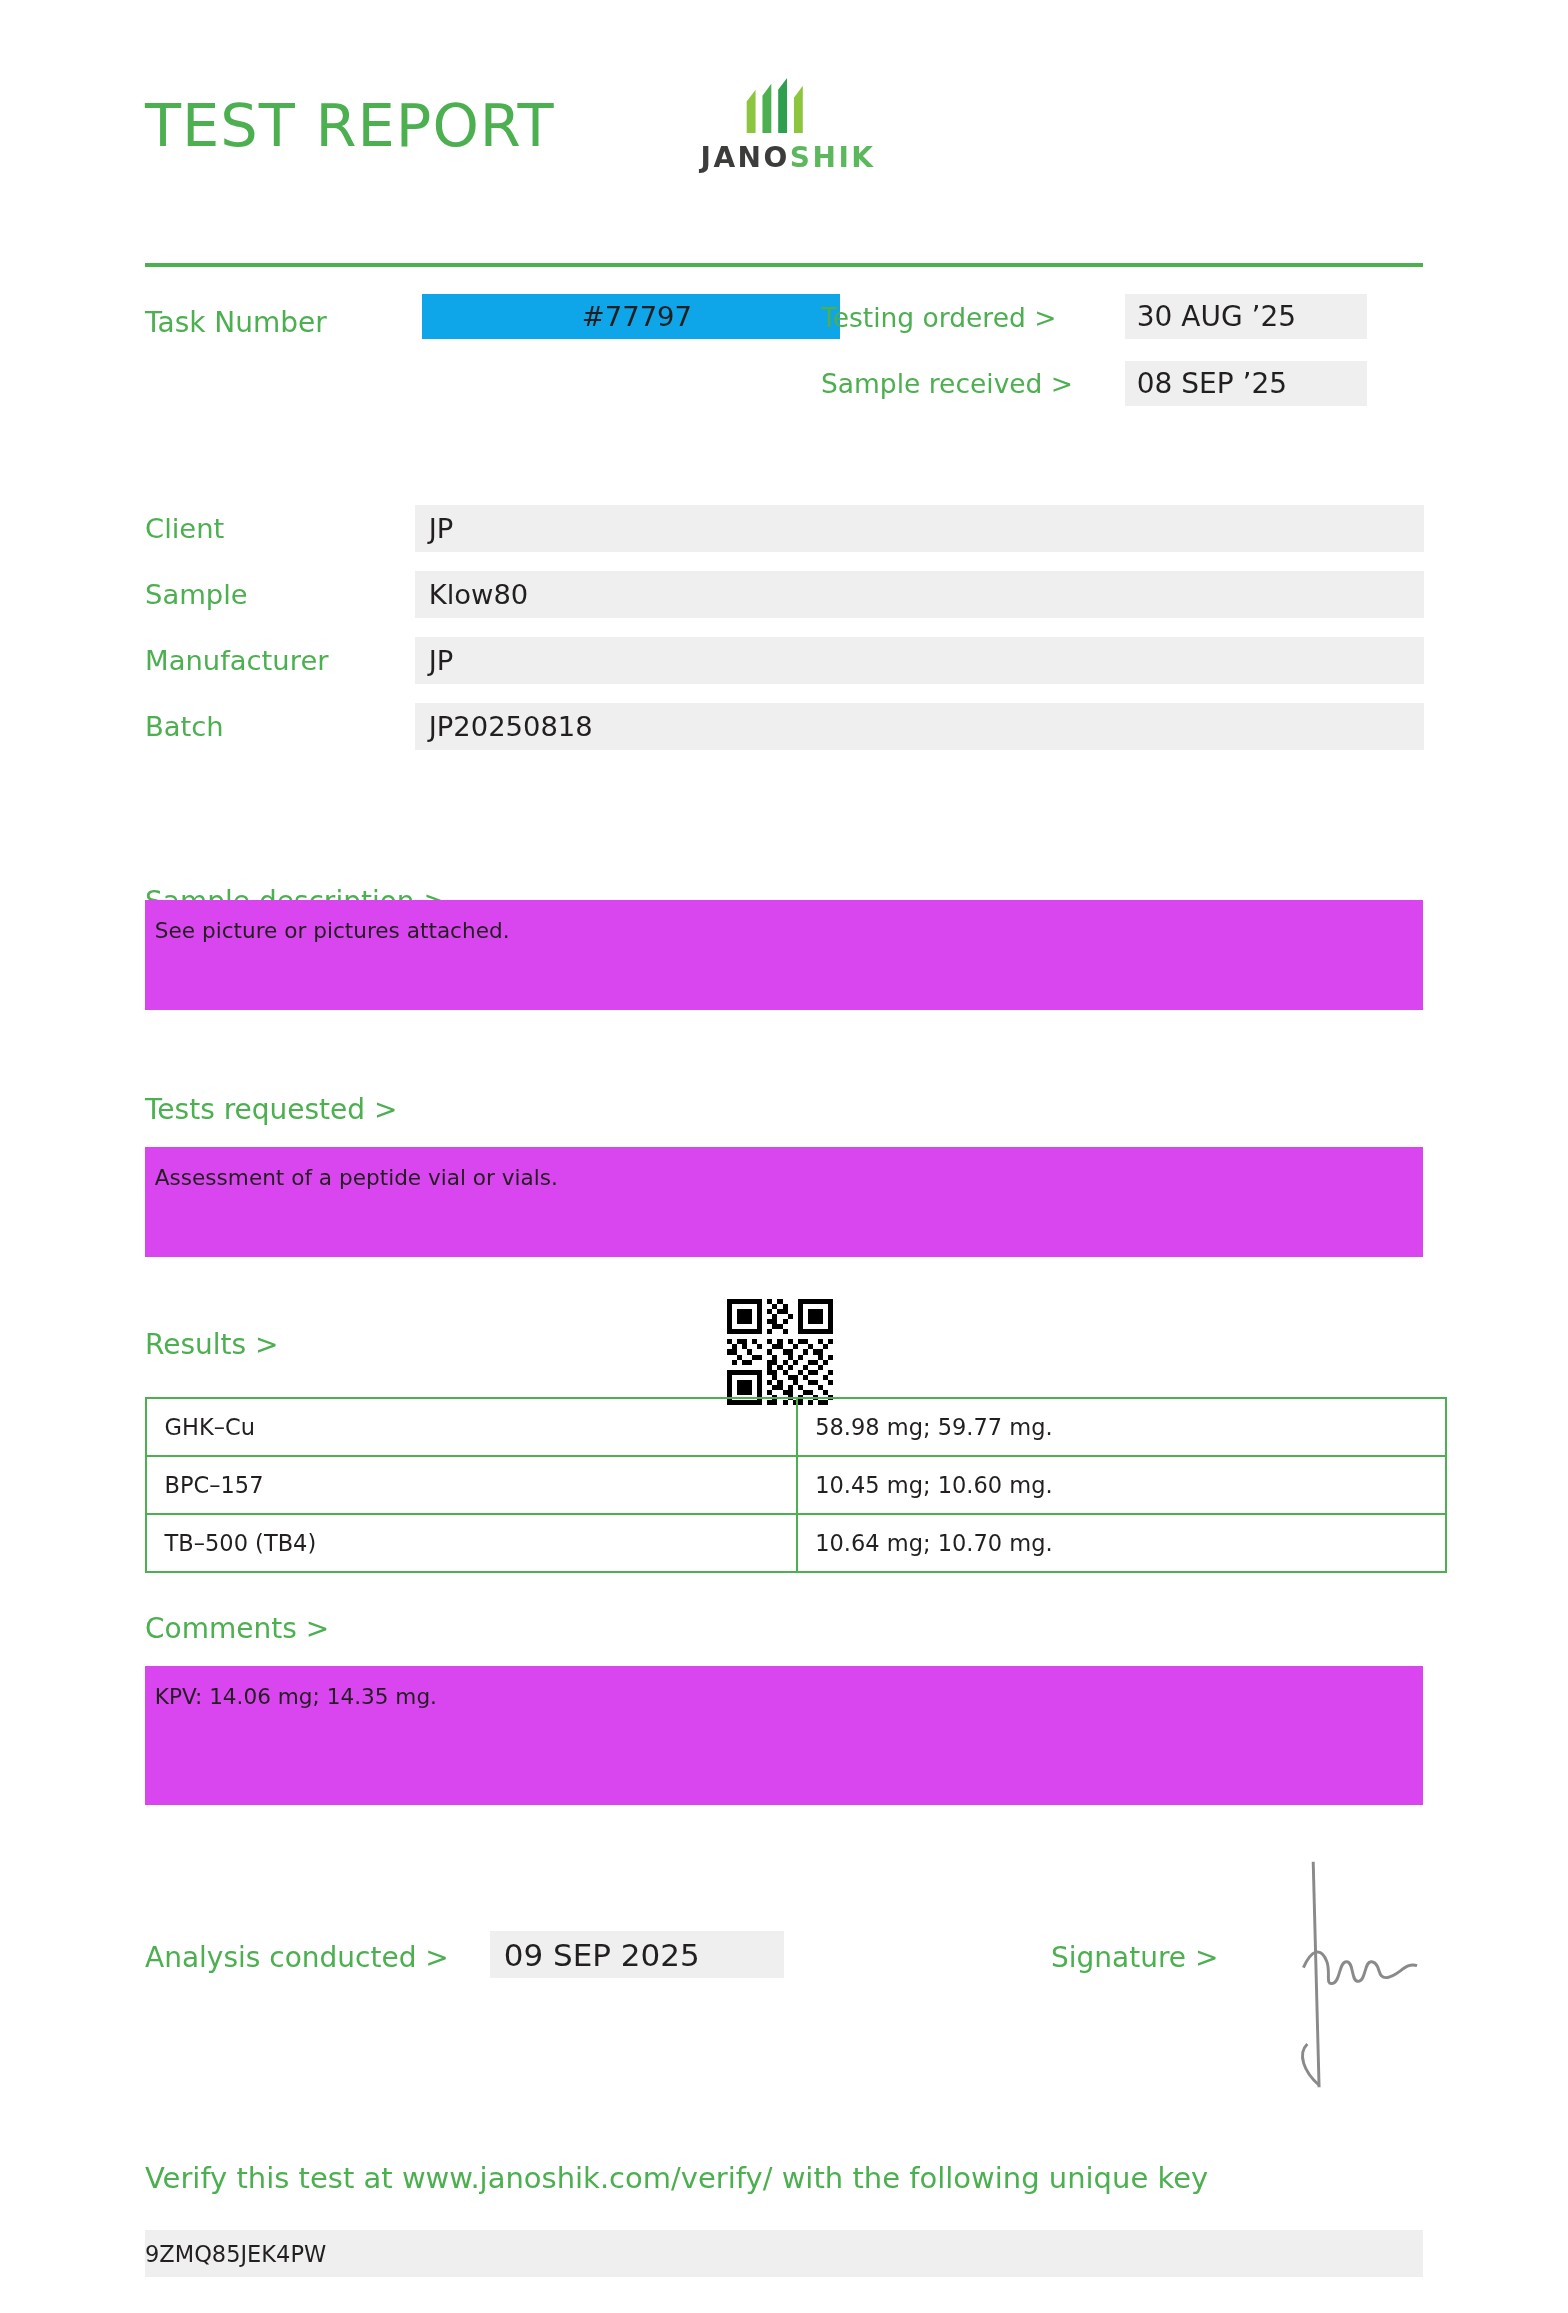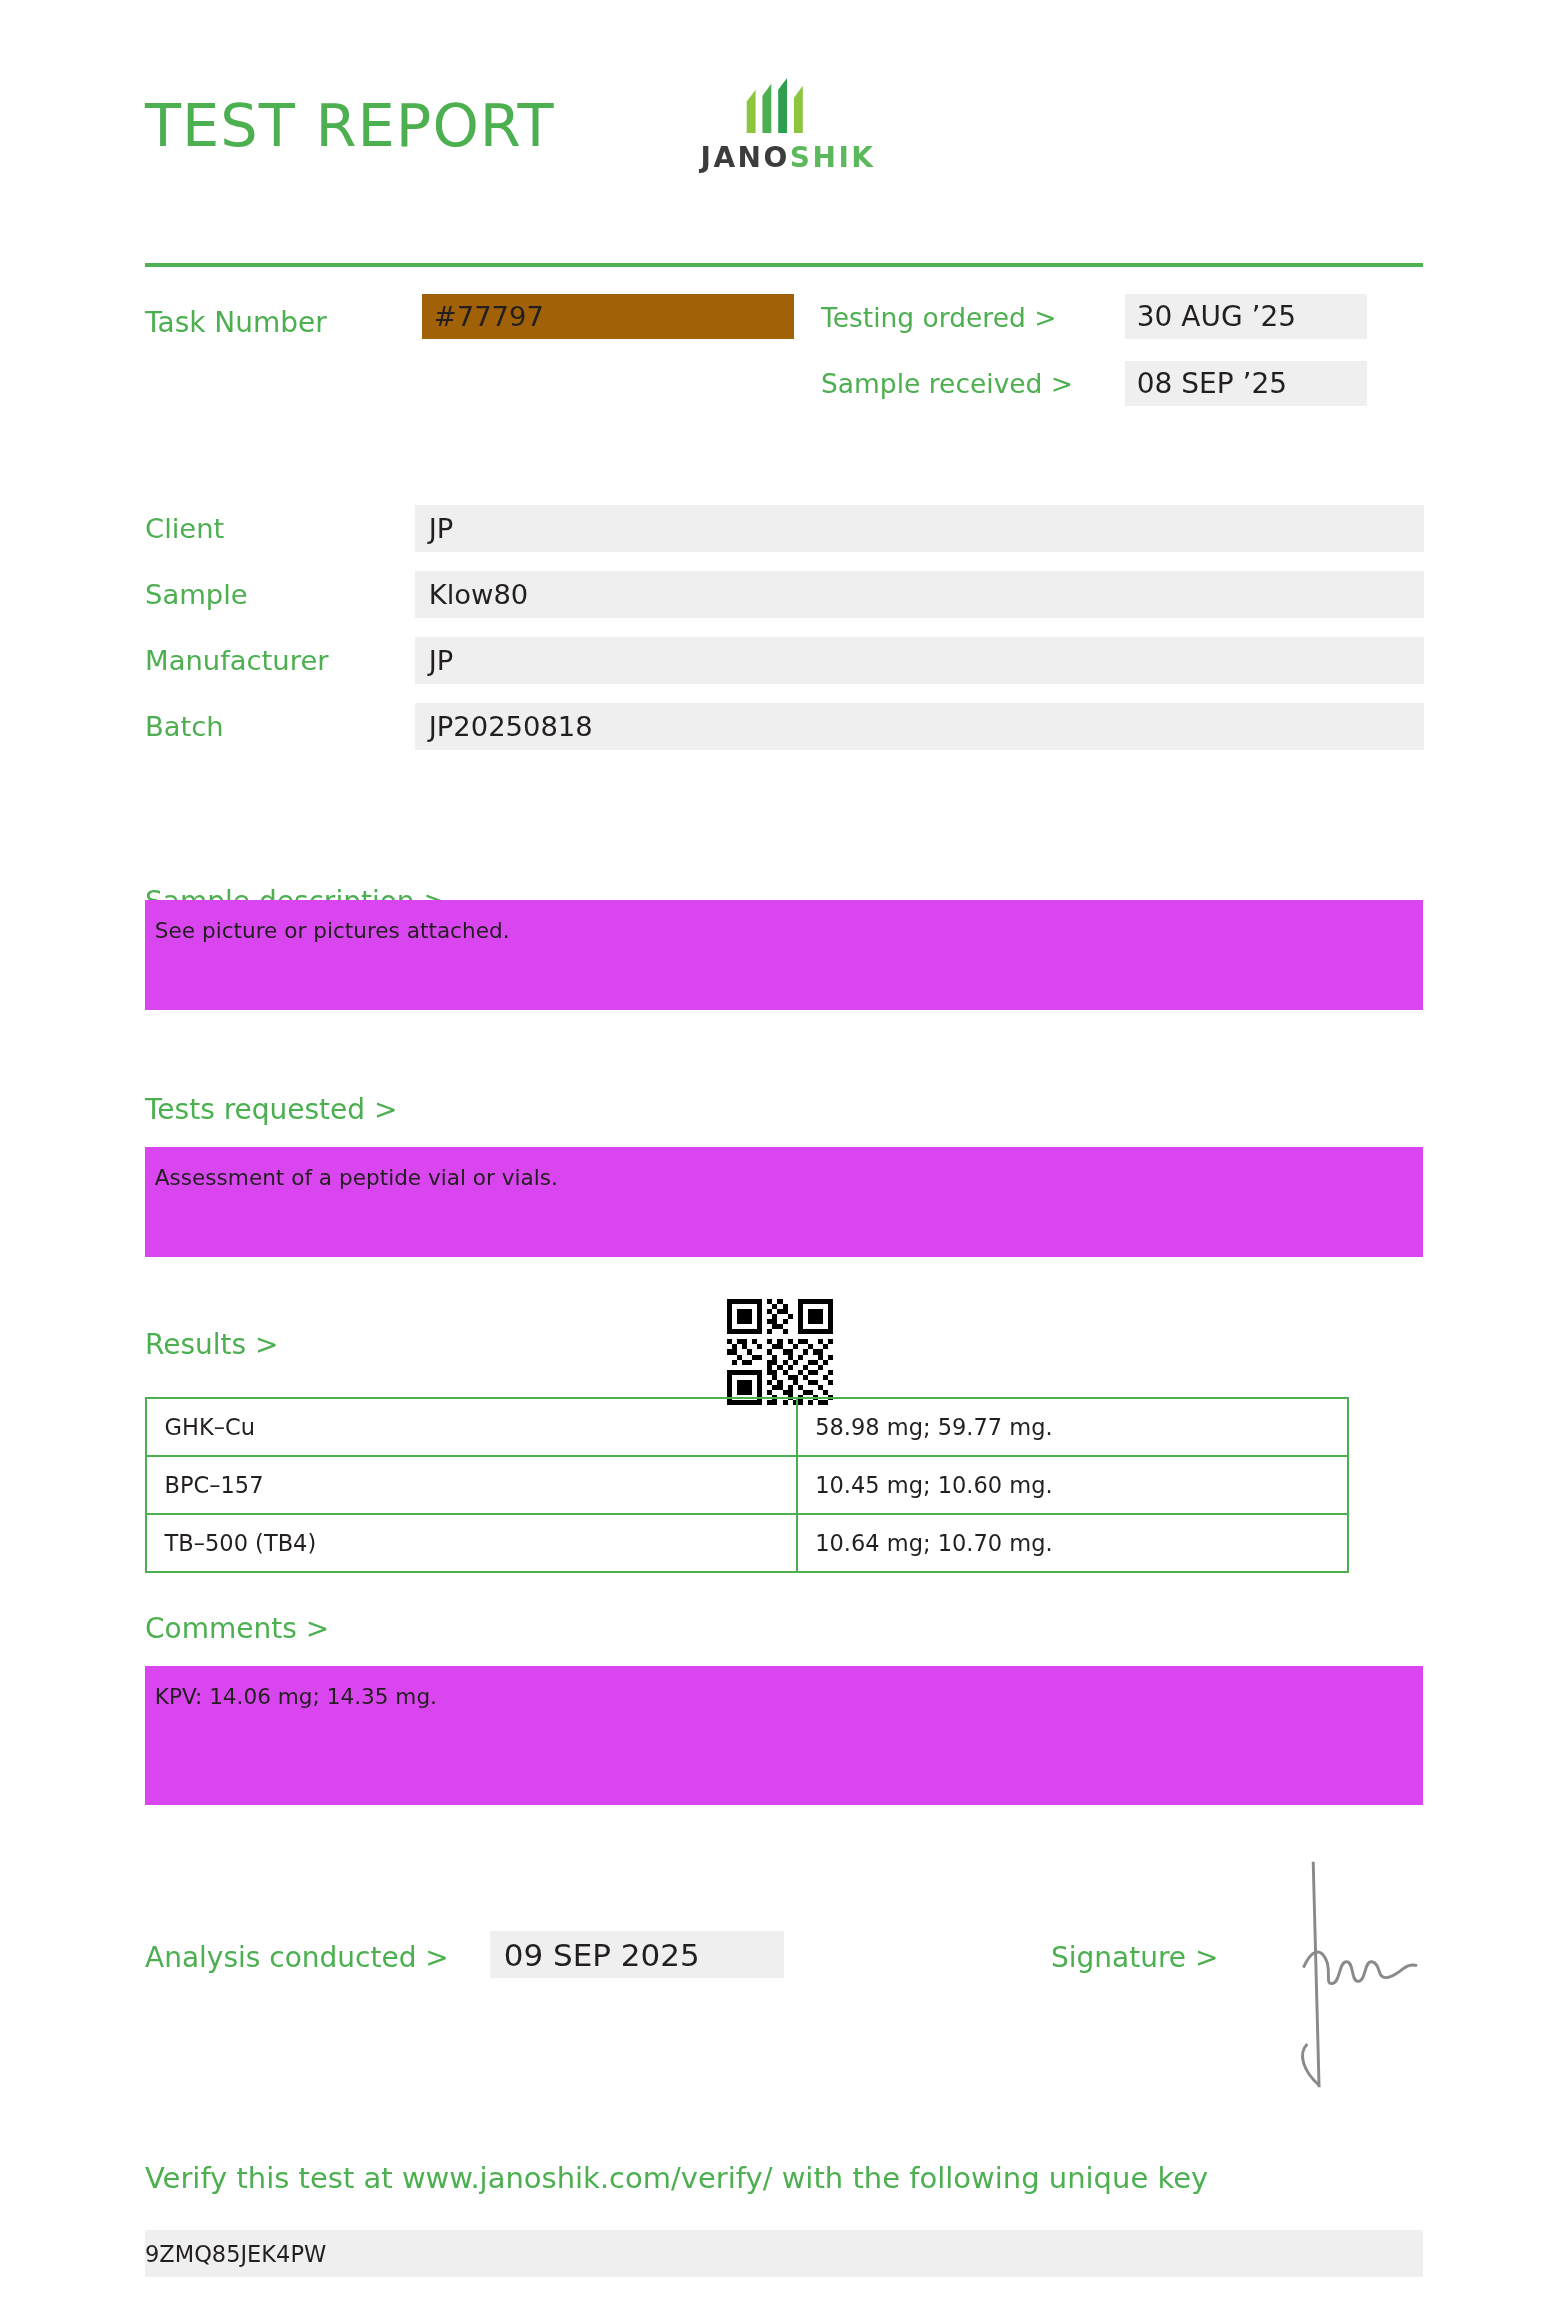--- a/index.html
+++ b/index.html
@@ -98,27 +98,28 @@
     position: absolute;
     left: 0;
     top: 11.8px;
     font-size: 28px;
     color: #4caf50;
   }
   .task-value {
     position: absolute;
     left: 277px;
     top: 0px;
-    width: 372px;
+    width: 418px;
     height: 45px;
-    background: #a16207;
+    background: #0ea5e9;
     font-size: 27.4px;
     color: #231f20;
     padding: 6.9px 0 0 11.8px;
     box-sizing: border-box;
+    text-align: center;
   }
   .ordered-label {
     position: absolute;
     left: 676px;
     top: 7.8px;
     font-size: 26.5px;
     color: #4caf50;
     white-space: nowrap;
   }
   .ordered-value {
@@ -217,21 +218,21 @@
     left: 727px;
     top: 1299px;
     width: 106px;
     height: 106px;
   }
 
   .results-table {
     position: absolute;
     left: 145px;
     top: 1397px;
-    width: 1204px;
+    width: 1302px;
     border-collapse: collapse;
   }
   .results-table td {
     border: 2px solid #4caf50;
     height: 56px;
     font-size: 22.5px;
     padding: 0 0 0 17.6px;
     color: #231f20;
     vertical-align: middle;
   }

